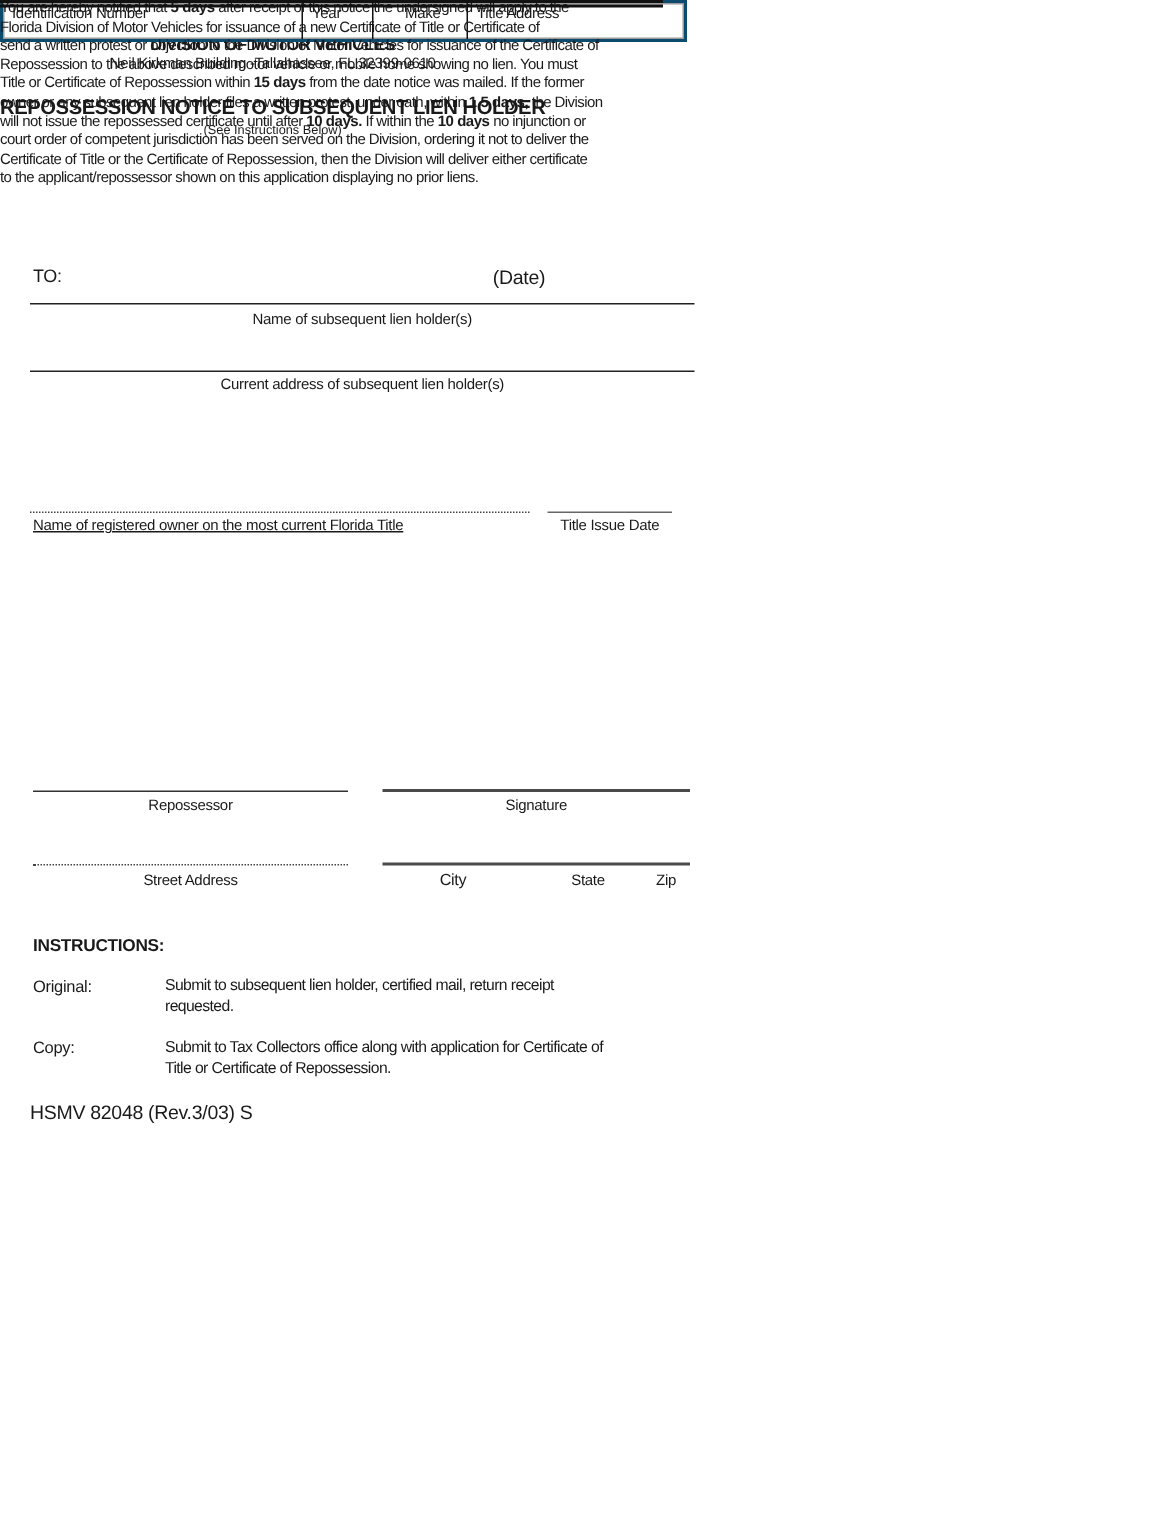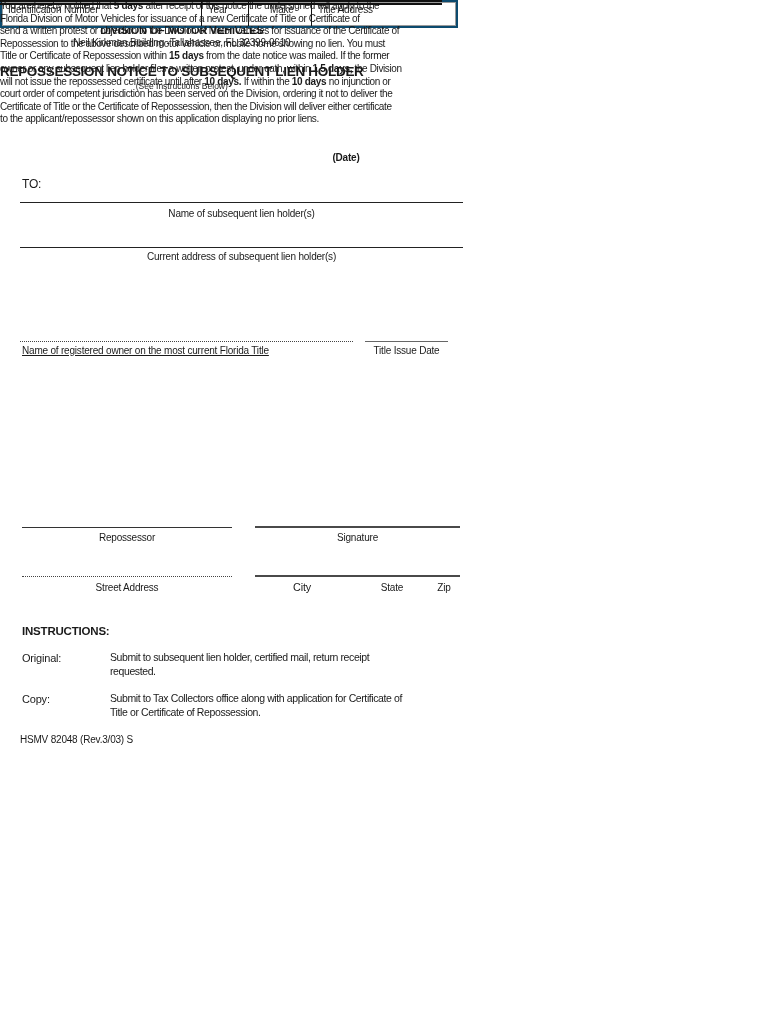--- a/index.html
+++ b/index.html
@@ -33,21 +33,21 @@
   .sig-line{border-bottom:2px solid #4a4a4a;height:12px;box-sizing:border-box;}
   
   .para{left:22;top:369;width:456px;font-size:10px;letter-spacing:-0.38px;line-height:12.6px;}
   .para b{letter-spacing:-0.3px;}
   
   .dbl{left:20;top:605;width:442px;height:5px;border-top:2px solid #111;border-bottom:2px solid #111;box-sizing:border-box;}
   
   .ins-head{font-size:11.5px;font-weight:bold;letter-spacing:-0.2px;}
   .ins-label{font-size:11px;letter-spacing:-0.2px;}
   .ins-text{font-size:10.5px;letter-spacing:-0.4px;line-height:13.5px;}
-  .footer{font-size:10px;letter-spacing:-0.2px;}
+  .footer{font-size:13px;letter-spacing:-0.2px;}
   .lbl-md{font-size:11.5px;letter-spacing:-0.2px;}
 </style>
 </head>
 <body>
 
 <div class="page">
 
   <div class="abs hdr">
     <div class="h-bold-sm">STATE OF FLORIDA</div>
     <div class="h-reg">DEPARTMENT OF HIGHWAY SAFETY AND MOTOR VEHICLES</div>
@@ -55,21 +55,21 @@
     <div class="h-addr">Neil Kirkman Building -Tallahassee, FL 32399-0610</div>
     <div class="h-title">REPOSSESSION NOTICE TO SUBSEQUENT LIEN HOLDER</div>
     <div class="h-sub">(See Instructions Below)</div>
   </div>
 
   <div class="abs date-row">
     <div class="rule date-line"></div>
     <div class="yr">,20</div>
     <div class="rule year-line"></div>
   </div>
-  <div class="abs caption center" style="left:300px;top:152px;width:92px;font-size:10px;font-weight:bold;">(Date)</div>
+  <div class="abs caption center" style="left:300px;top:177px;width:92px;font-size:13px;">(Date)</div>
 
   <div class="abs lbl-md" style="left:22px;top:177px;font-size:12px;">TO:</div>
 
   <div class="abs rule" style="left:20px;top:191px;width:443px;"></div>
   <div class="abs caption center" style="left:20px;top:208px;width:443px;">Name of subsequent lien holder(s)</div>
 
   <div class="abs rule" style="left:20px;top:236px;width:443px;"></div>
   <div class="abs caption center" style="left:20px;top:251px;width:443px;">Current address of subsequent lien holder(s)</div>
 
   <div class="abs vtable">

